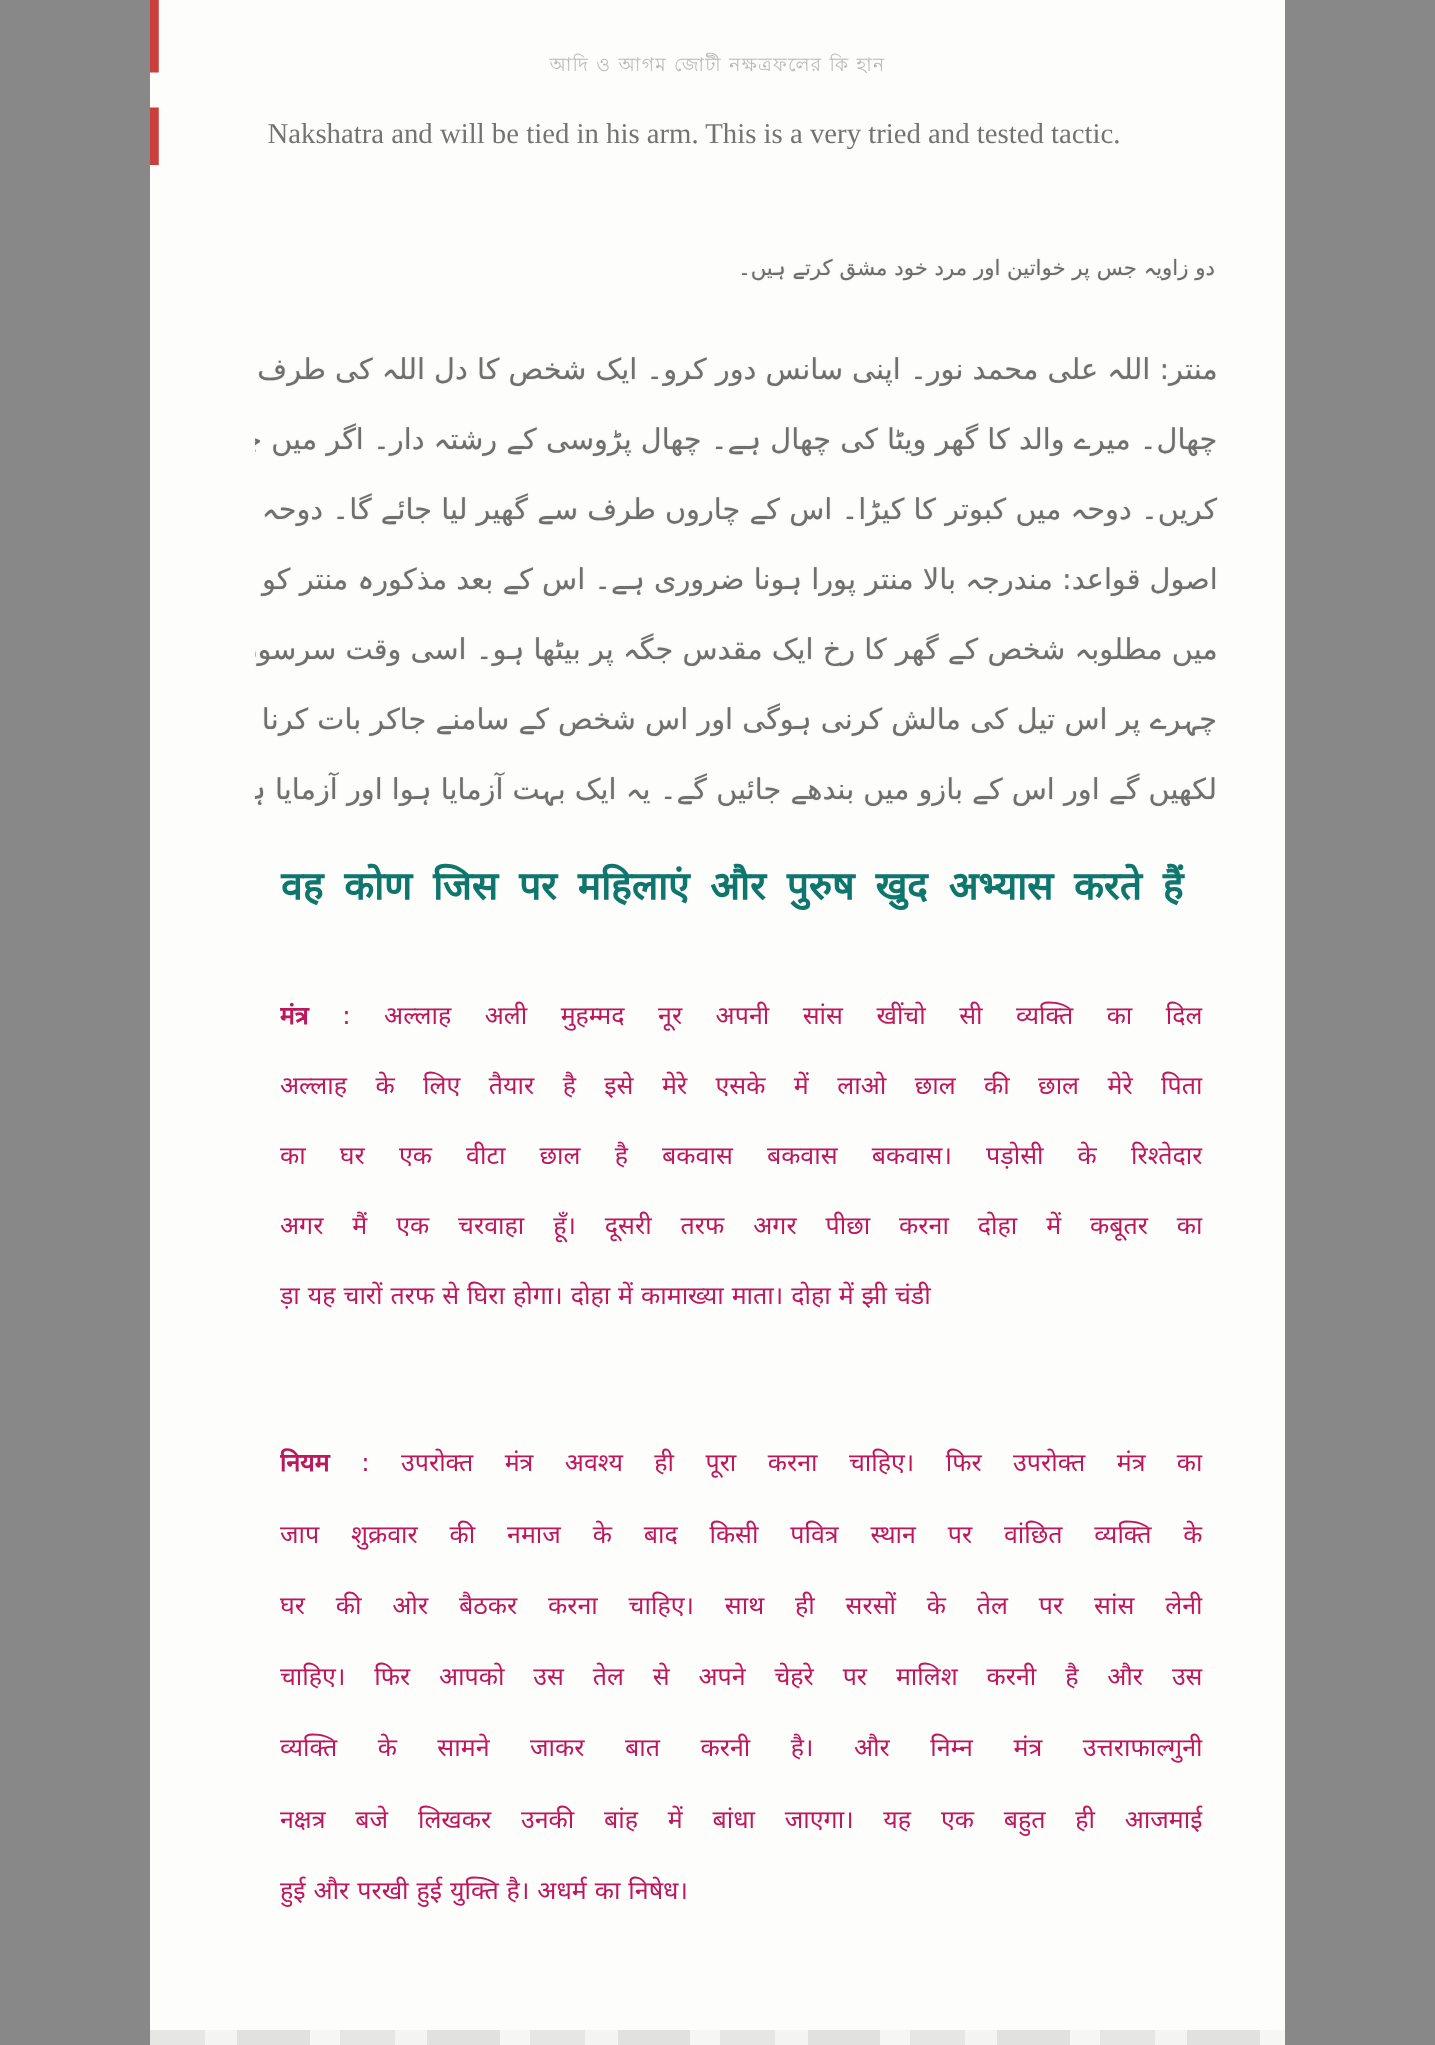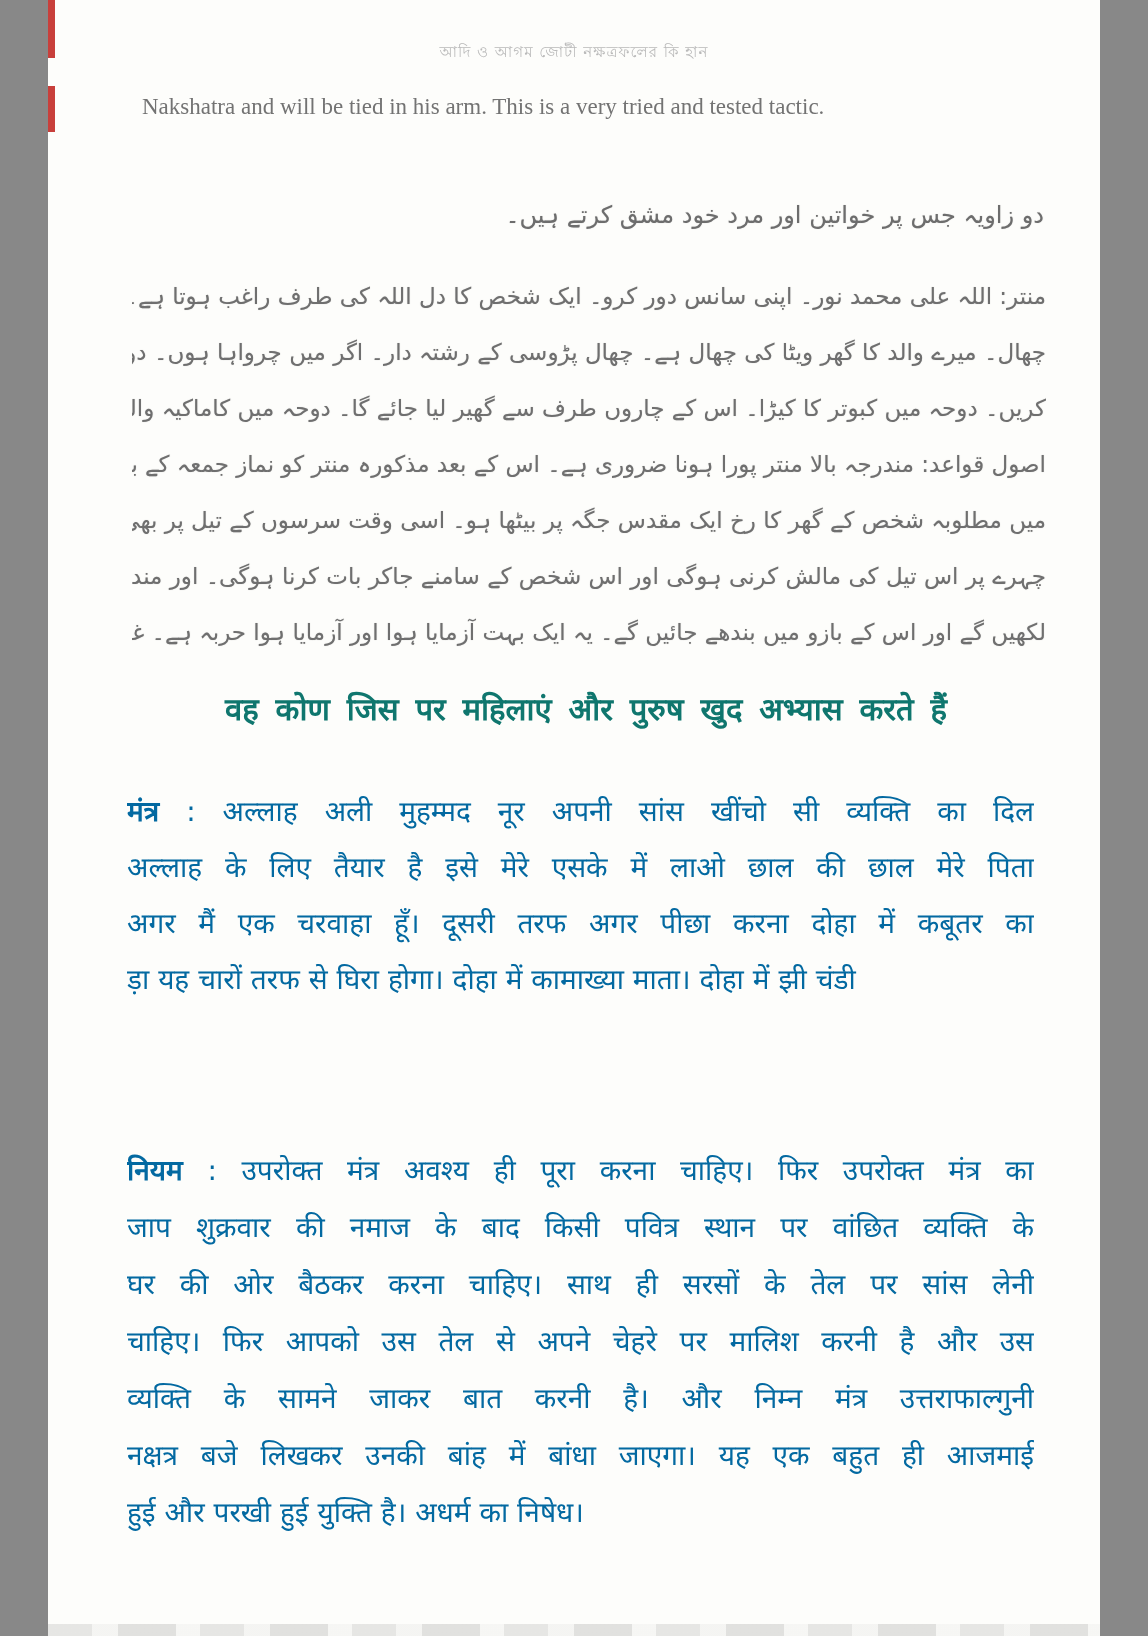--- a/index.html
+++ b/index.html
@@ -1,18 +1,18 @@
 <!DOCTYPE html>
 <html lang="hi"><head>
 <meta charset="utf-8">
 <style>
   html, body { margin: 0; padding: 0; background: #888; }
   .page {
     position: relative;
-    width: 1052px;
+    width: 908px;
     height: 1636px;
     margin: 0 auto;
     background: #fdfdfb;
     overflow: hidden;
     font-family: "DejaVu Sans", "Liberation Sans", sans-serif;
   }
 
   
   .red-strip { position: absolute; left: 0; width: 7px; background: #c22a26; opacity: .9; }
   .red-strip.r1 { top: 0; height: 58px; }
@@ -40,21 +40,21 @@
     position: absolute; top: 86px; left: 94px; width: 980px;
     font-family: "Liberation Serif", "DejaVu Serif", serif;
     font-size: 23px; color: #737373; filter: blur(.4px);
   }
   .english-block .eline { line-height: 41px; white-space: nowrap; }
 
   
   .urdu-intro {
     position: absolute; top: 192px; left: 88px; right: 56px;
     direction: rtl; text-align: right;
-    font-size: 24px; color: #6d6d6d; line-height: 46px;
+    font-size: 17px; color: #6d6d6d; line-height: 46px;
     text-shadow: 0 0 1px rgba(90,90,90,.35);
   }
   .urdu-para {
     position: absolute; top: 268px; left: 84px; right: 54px;
     direction: rtl; color: #6f6f6f; font-size: 23px;
     text-shadow: 0 0 1px rgba(90,90,90,.35);
   }
   .urdu-para .uline {
     line-height: 56px; height: 56px; white-space: nowrap; overflow: hidden;
     text-align: justify; text-align-last: justify;
@@ -63,22 +63,22 @@
 
   
   .hindi-heading {
     position: absolute; top: 686px; left: 94px; right: 70px; margin: 0;
     text-align: center; font-size: 31px; font-weight: 700; color: #0f766e;
     line-height: 46px; word-spacing: 6px;
   }
 
   
   .hindi-para {
-    position: absolute; left: 79px; right: 66px;
-    color: #0369a1; font-size: 28px;
+    position: absolute; left: 104px; right: 66px;
+    color: #be185d; font-size: 20px;
   }
   .hindi-para .hline {
     line-height: 56px; height: 56px; white-space: nowrap; overflow: hidden;
     text-align: justify; text-align-last: justify;
   }
   .hindi-para .rest-lines .hline:last-child { text-align-last: left; }
   .p1 { top: 784px; }
   .p2 { top: 1142px; }
   .p2 .hline { line-height: 57px; height: 57px; }
   .plabel { font-weight: 700; }
@@ -109,20 +109,21 @@
       <div class="uline">چہرے پر اس تیل کی مالش کرنی ہوگی اور اس شخص کے سامنے جاکر بات کرنا ہوگی۔ اور مندرجہ ذیل منتر اتر پر پھلگونی نکشتر اڈانگ کو</div>
       <div class="uline">لکھیں گے اور اس کے بازو میں بندھے جائیں گے۔ یہ ایک بہت آزمایا ہوا اور آزمایا ہوا حربہ ہے۔ غلط کاموں کی ممانعت۔</div>
     </div>
 
   <h1 class="hindi-heading">वह कोण जिस पर महिलाएं और पुरुष खुद अभ्यास करते हैं</h1>
 
   <div class="hindi-para p1">
     <div class="hline"><span class="plabel">मंत्र</span><span class="psep"> : </span><span>अल्लाह अली मुहम्मद नूर अपनी सांस खींचो सी व्यक्ति का दिल</span></div>
     <div class="rest-lines">
         <div class="hline">अल्लाह के लिए तैयार है इसे मेरे एसके में लाओ छाल की छाल मेरे पिता</div>
+        <div class="hline">का घर एक वीटा छाल है बकवास बकवास बकवास। पड़ोसी के रिश्तेदार</div>
         <div class="hline">अगर मैं एक चरवाहा हूँ। दूसरी तरफ अगर पीछा करना दोहा में कबूतर का</div>
         <div class="hline">ड़ा यह चारों तरफ से घिरा होगा। दोहा में कामाख्या माता। दोहा में झी चंडी</div>
       </div>
   </div>
 
   <div class="hindi-para p2">
     <div class="hline"><span class="plabel">नियम</span><span class="psep"> : </span><span>उपरोक्त मंत्र अवश्य ही पूरा करना चाहिए। फिर उपरोक्त मंत्र का</span></div>
     <div class="rest-lines">
         <div class="hline">जाप शुक्रवार की नमाज के बाद किसी पवित्र स्थान पर वांछित व्यक्ति के</div>
         <div class="hline">घर की ओर बैठकर करना चाहिए। साथ ही सरसों के तेल पर सांस लेनी</div>

